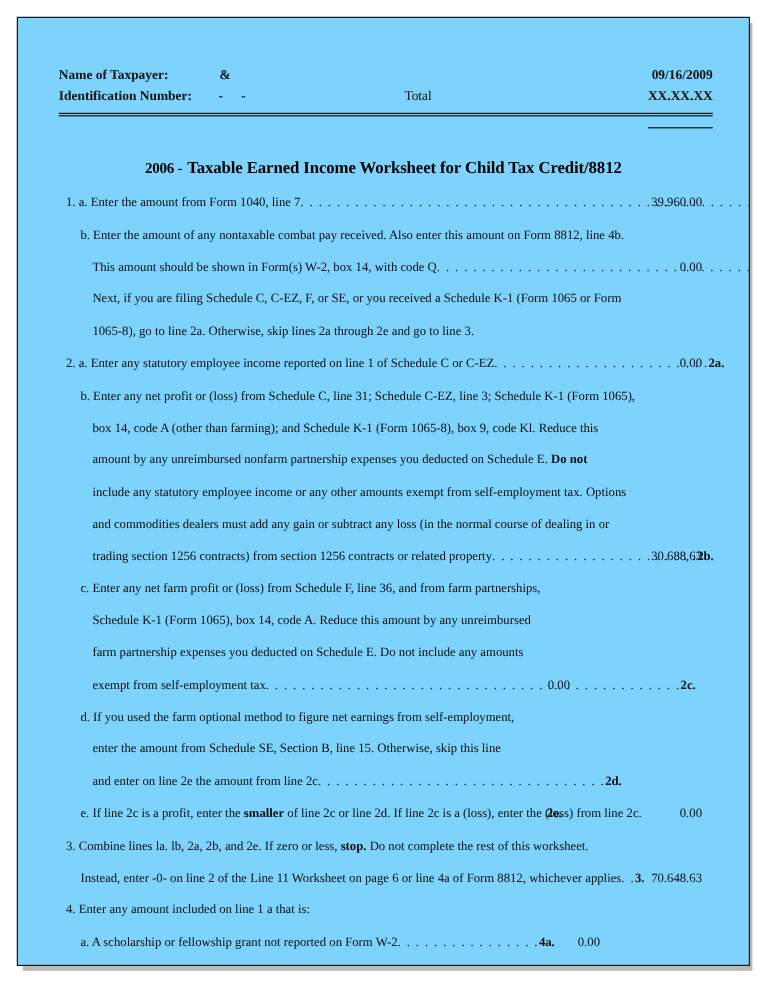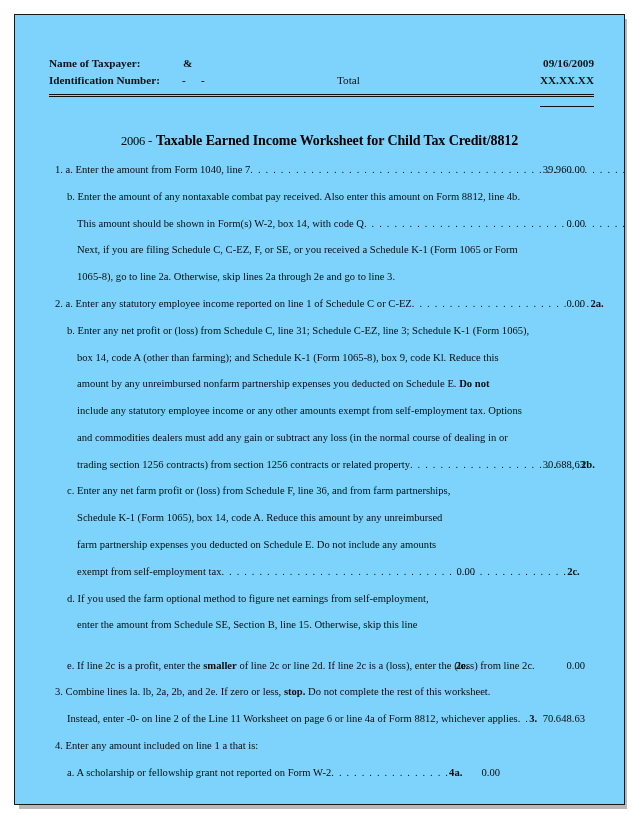--- a/index.html
+++ b/index.html
@@ -63,21 +63,21 @@
 
   
   .title-wrap {
     position: absolute;
     left: 0; top: 116px;
     width: 100%;
     text-align: center;
   }
   .title-year {
     font-size: 12.5px;
-    font-weight: normal;
+    font-weight: bold;
     letter-spacing: -0.2px;
     margin-top: 12px;
   }
   .title-main {
     font-size: 14px;
     font-weight: bold;
     letter-spacing: -0.1px;
   }
 
   
@@ -218,20 +218,26 @@
       </span>
       <span class="val colB">0.00</span>
     </div>
 
     <div class="ln" style="top:214.4px;">
       <span class="txt i1">d. If you used the farm optional method to figure net earnings from self-employment,</span>
     </div>
     <div class="ln" style="top:227.8px;">
       <span class="txt i2">enter the amount from Schedule SE, Section B, line 15. Otherwise, skip this line</span>
     </div>
+    <div class="ln" style="top:241.2px;">
+      <span class="txt i2">
+        <span>and enter on line 2e the amount from line 2c</span><span class="leader">. . . . . . . . . . . . . . . . . . . . . . . . . . . . . . . .</span><b>2d.</b>
+      </span>
+      <span class="val colB"></span>
+    </div>
 
     <div class="ln" style="top:254.6px;">
       <span class="txt i1">
         <span>e. If line 2c is a profit, enter the </span><b>smaller</b><span> of line 2c or line 2d. If line 2c is a (loss), enter the (loss) from line 2c.</span>
       </span>
       <span class="val" style="left:432px;width:30px;text-align:center;font-weight:bold;">2e.</span>
       <span class="val colA">0.00</span>
     </div>
 
     <div class="ln" style="top:268px;">

